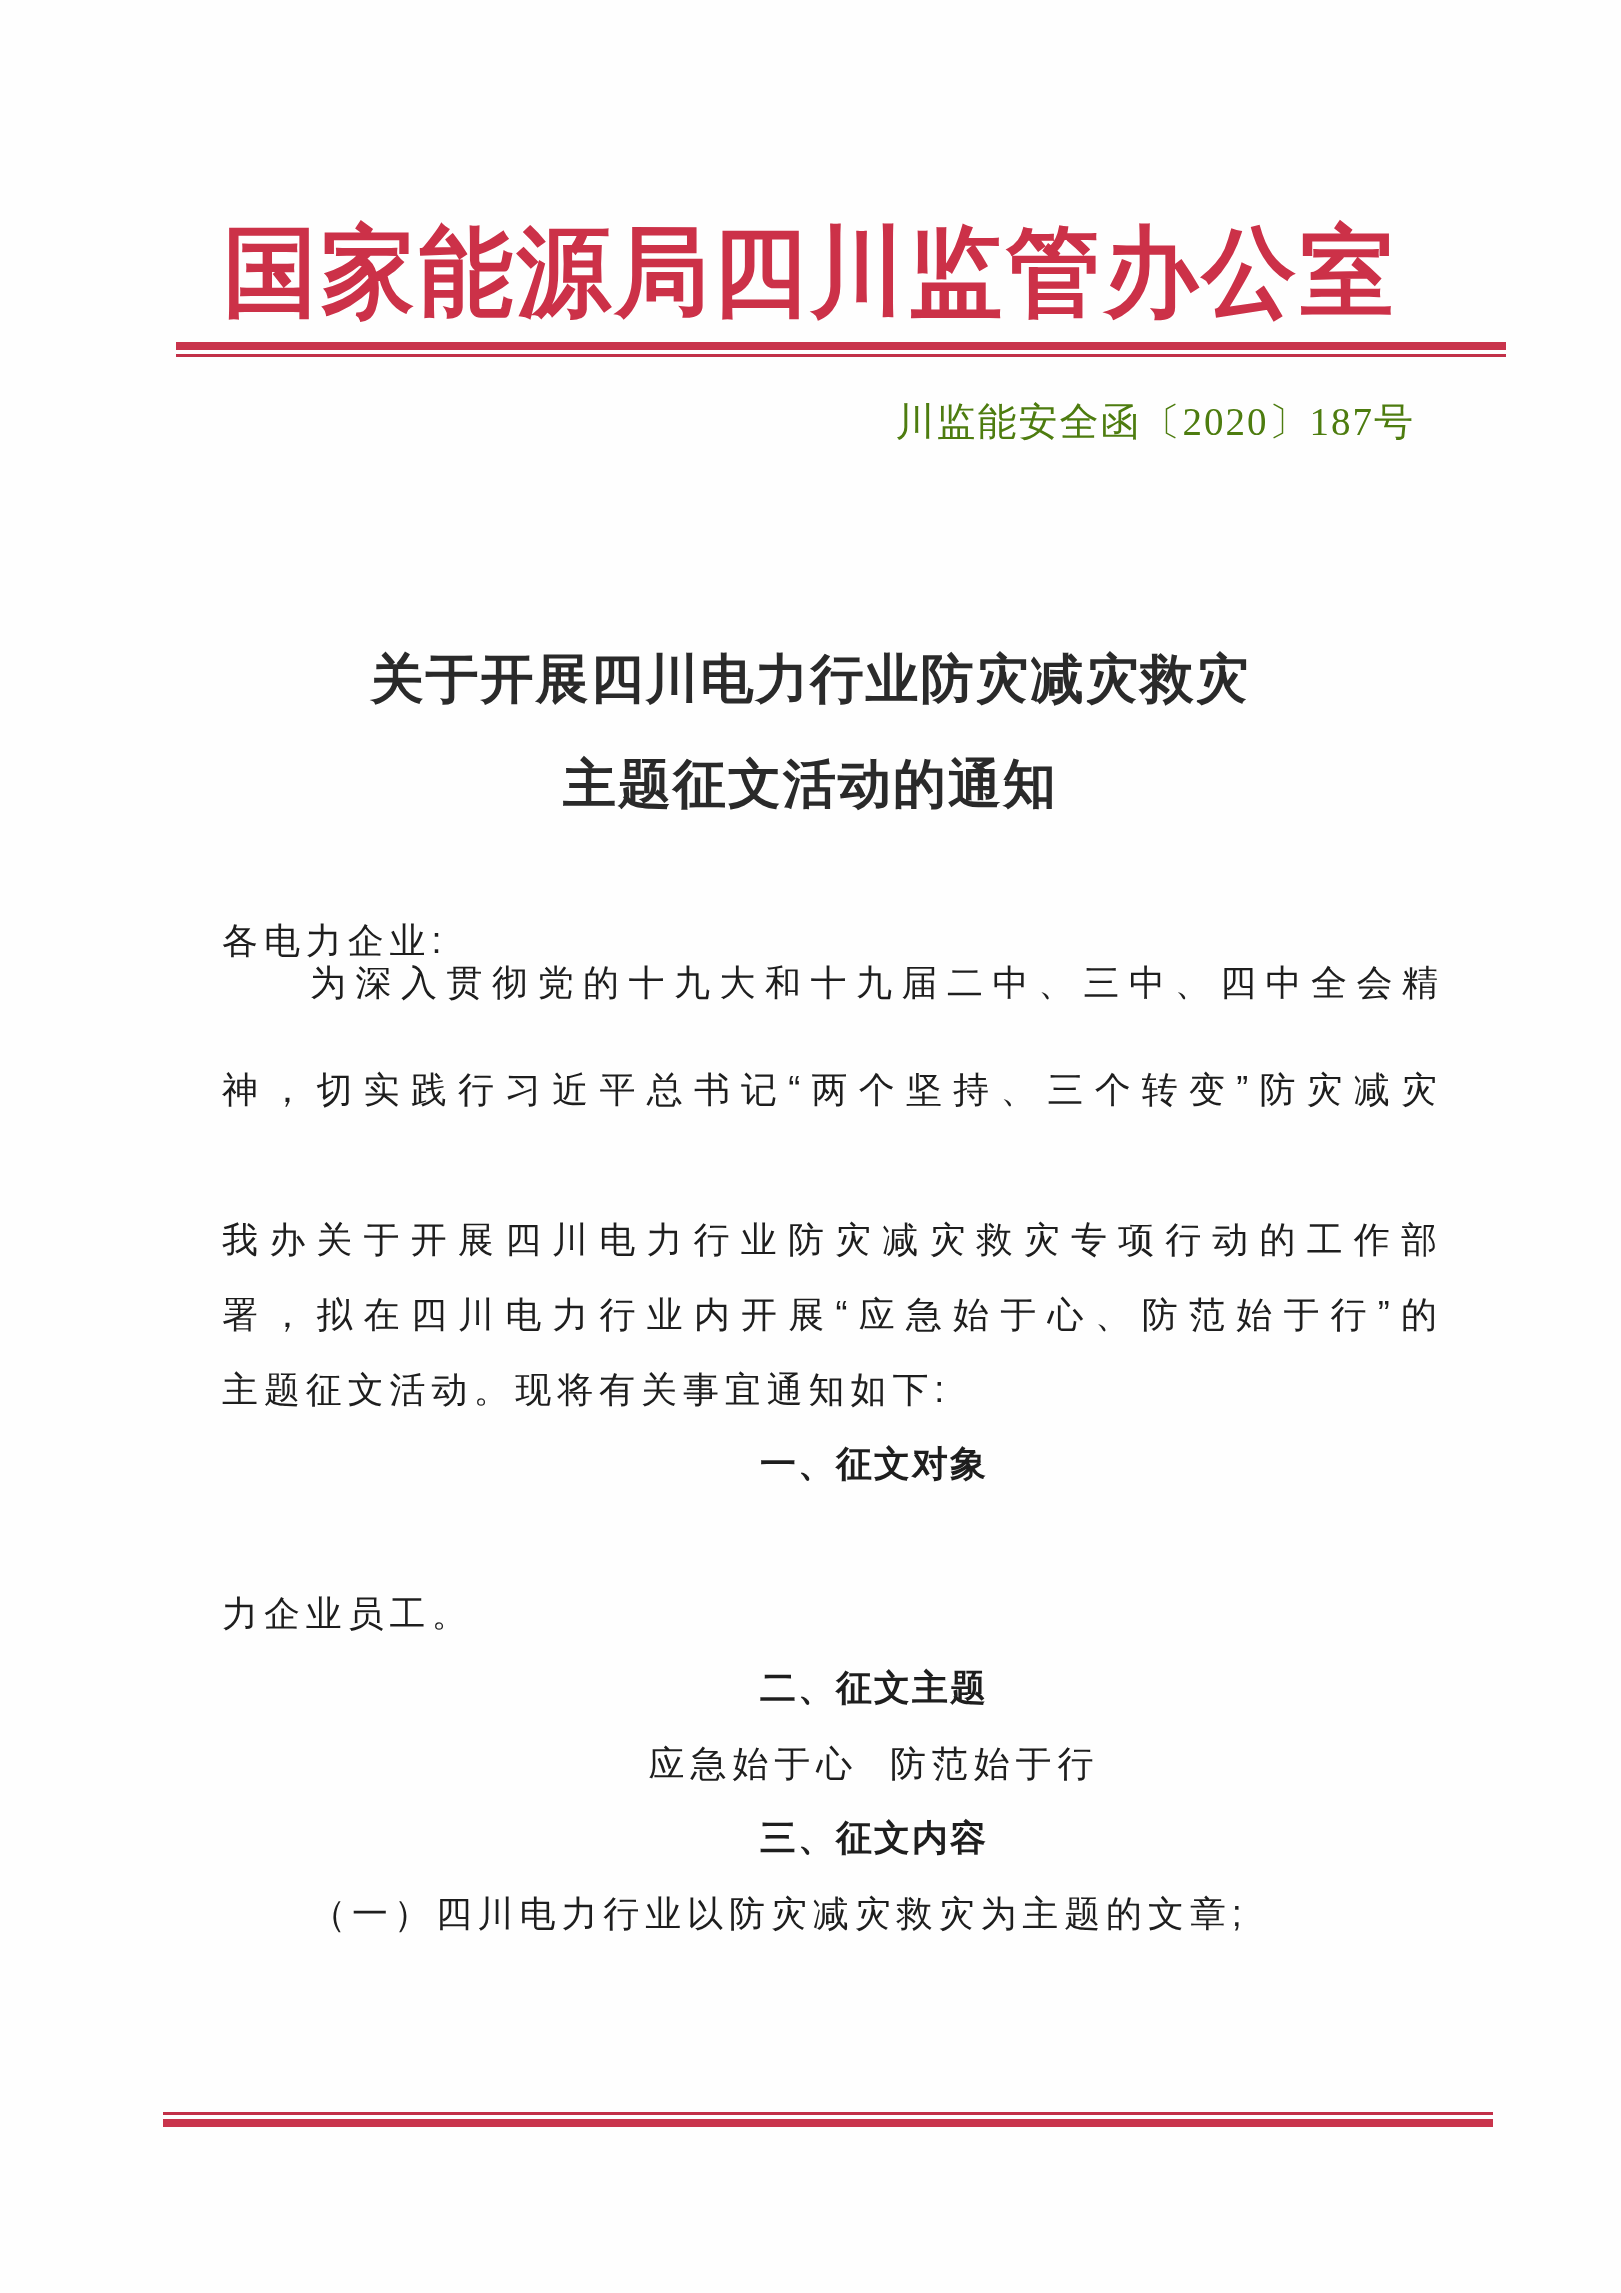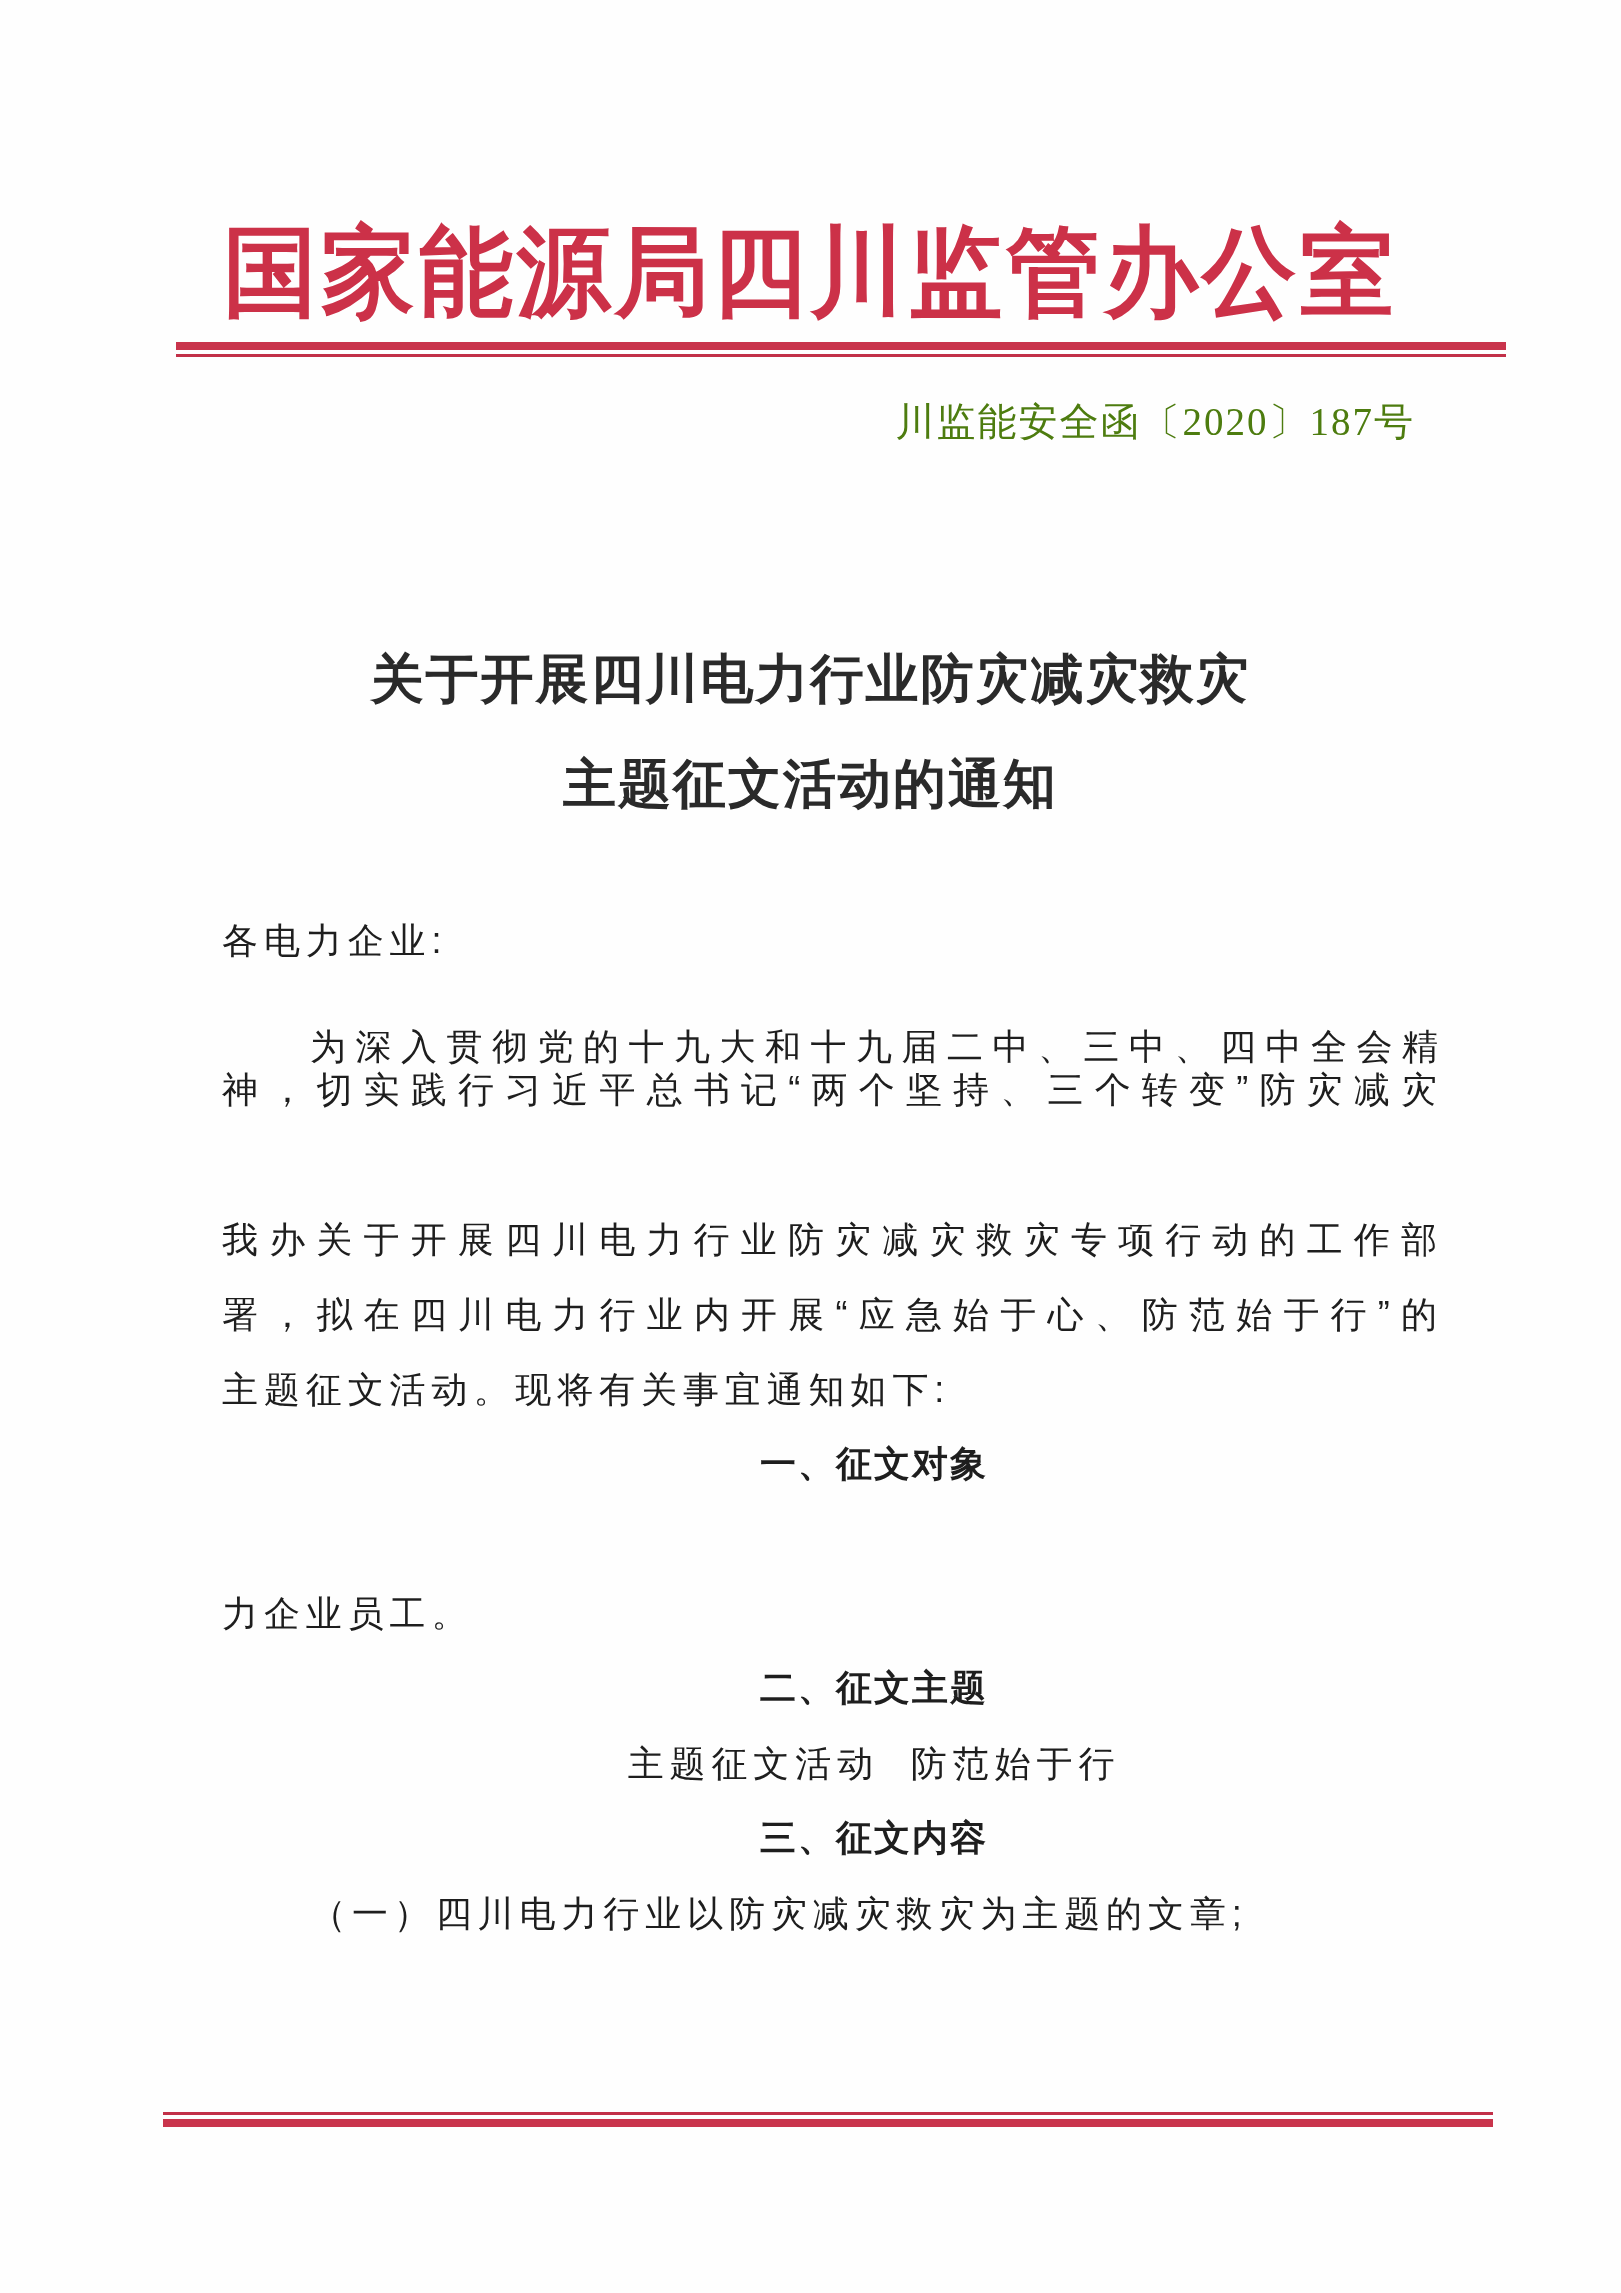--- a/index.html
+++ b/index.html
@@ -45,31 +45,31 @@
   <div class="rule-thick" style="left:176px; top:342px; width:1330px; height:7.8px;"></div>
   <div class="rule-thin" style="left:176px; top:354px; width:1330px; height:2.9px;"></div>
 
   <div class="doc-number">川监能安全函〔2020〕187号</div>
 
   <div class="title" style="top:643px; line-height:71px;">关于开展四川电力行业防灾减灾救灾</div>
   <div class="title" style="top:748px; line-height:71px;">主题征文活动的通知</div>
 
   <div class="body-line" style="top:916px; letter-spacing:5.9px;">各电力企业:</div>
 
-  <div class="body-line justify indent" style="top:1022px;">为深入贯彻党的十九大和十九届二中、三中、四中全会精</div>
+  <div class="body-line justify indent" style="top:958px;">为深入贯彻党的十九大和十九届二中、三中、四中全会精</div>
   <div class="body-line justify" style="top:1065px;">神，切实践行习近平总书记“两个坚持、三个转变”防灾减灾</div>
   <div class="body-line justify" style="top:1215px;">我办关于开展四川电力行业防灾减灾救灾专项行动的工作部</div>
   <div class="body-line justify" style="top:1290px;">署，拟在四川电力行业内开展“应急始于心、防范始于行”的</div>
   <div class="body-line sub" style="top:1365px; letter-spacing:5.9px;">主题征文活动。现将有关事宜通知如下:</div>
 
   <div class="body-line heading indent" style="top:1439px;">一、征文对象</div>
   <div class="body-line sub" style="top:1589px;">力企业员工。</div>
 
   <div class="body-line heading indent" style="top:1663px;">二、征文主题</div>
-  <div class="body-line sub indent" style="top:1739px; white-space:pre;">主题征文活动  防范始于行</div>
+  <div class="body-line sub indent" style="top:1739px; white-space:pre;">应急始于心  防范始于行</div>
 
   <div class="body-line heading indent" style="top:1813px;">三、征文内容</div>
   <div class="body-line sub" style="top:1889px; left:310px;">（一）四川电力行业以防灾减灾救灾为主题的文章;</div>
 
   <div class="rule-thin" style="left:163px; top:2112px; width:1330px; height:2.9px;"></div>
   <div class="rule-thick" style="left:163px; top:2119px; width:1330px; height:7.8px;"></div>
 
 </div>
 
 

